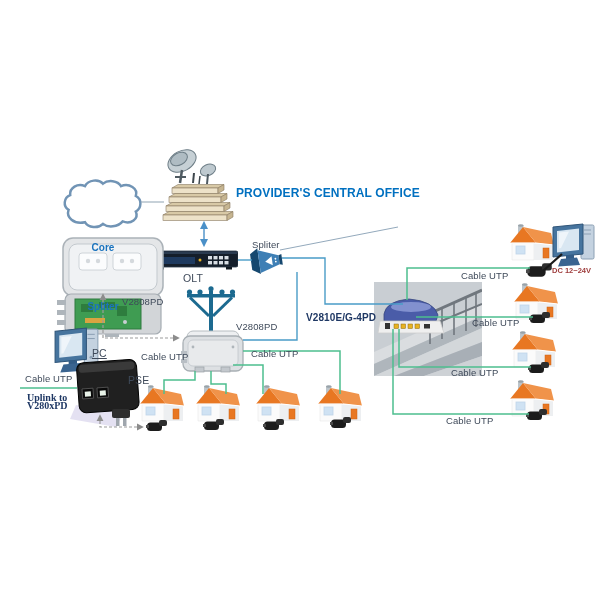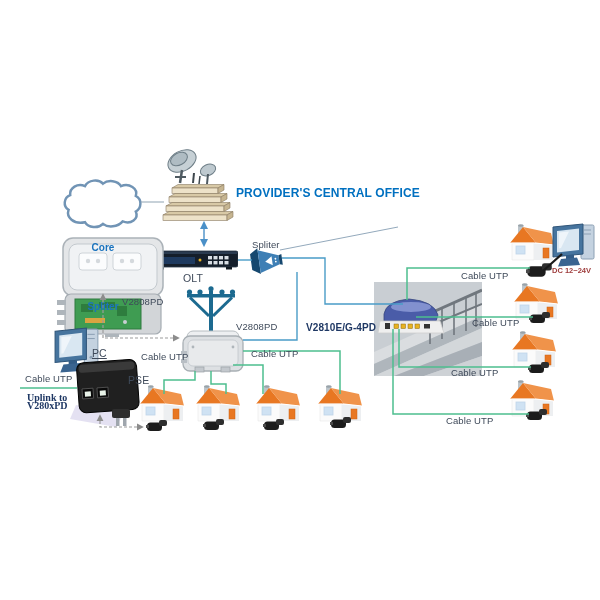--- a/index.html
+++ b/index.html
@@ -261,21 +261,21 @@
         <polygon points="2,23 62,23 66,35 0,35" fill="#EFEFEF" stroke="#CFCFCF" stroke-width="0.8"></polygon>
         <rect x="7" y="25" width="5" height="6" fill="#333333"></rect>
         <rect x="16" y="26" width="4.5" height="4.5" fill="#E8B321" stroke="#8A6A10" stroke-width="0.5"></rect>
         <rect x="23" y="26" width="4.5" height="4.5" fill="#E8B321" stroke="#8A6A10" stroke-width="0.5"></rect>
         <rect x="30" y="26" width="4.5" height="4.5" fill="#E8B321" stroke="#8A6A10" stroke-width="0.5"></rect>
         <rect x="37" y="26" width="4.5" height="4.5" fill="#E8B321" stroke="#8A6A10" stroke-width="0.5"></rect>
         <rect x="46" y="26" width="6" height="4.5" fill="#333333"></rect>
       </g>
     </svg>
   </div>
-  <div class="lbl navy txt" style="left:306px;top:312px;font-size:10px;margin-top:10px;">V2810E/G-4PD</div>
+  <div class="lbl navy txt" style="left:306px;top:312px;font-size:10px;">V2810E/G-4PD</div>
 
   <div class="abs dev" style="left:140px;top:385px;">
     <svg width="46" height="38" viewBox="0 0 46 38">
       <rect x="8" y="1" width="5.5" height="9" fill="#BCC4CA"></rect>
       <ellipse cx="10.75" cy="1.5" rx="2.75" ry="1.2" fill="#99A3AA"></ellipse>
       <polygon points="0,19 13,3 26,19" fill="#E87722"></polygon>
       <polygon points="13,3 41,9 44,21 26,19" fill="#F0934A"></polygon>
       <polygon points="2,19 24,19 24,36 2,36" fill="#FBFBFB" stroke="#E0E0E0" stroke-width="0.5"></polygon>
       <polygon points="24,19 43,21 43,36 24,36" fill="#EDEFF1"></polygon>
       <rect x="6" y="22" width="9" height="8" fill="#CFE2F3" stroke="#BFD4E8" stroke-width="0.8"></rect>

